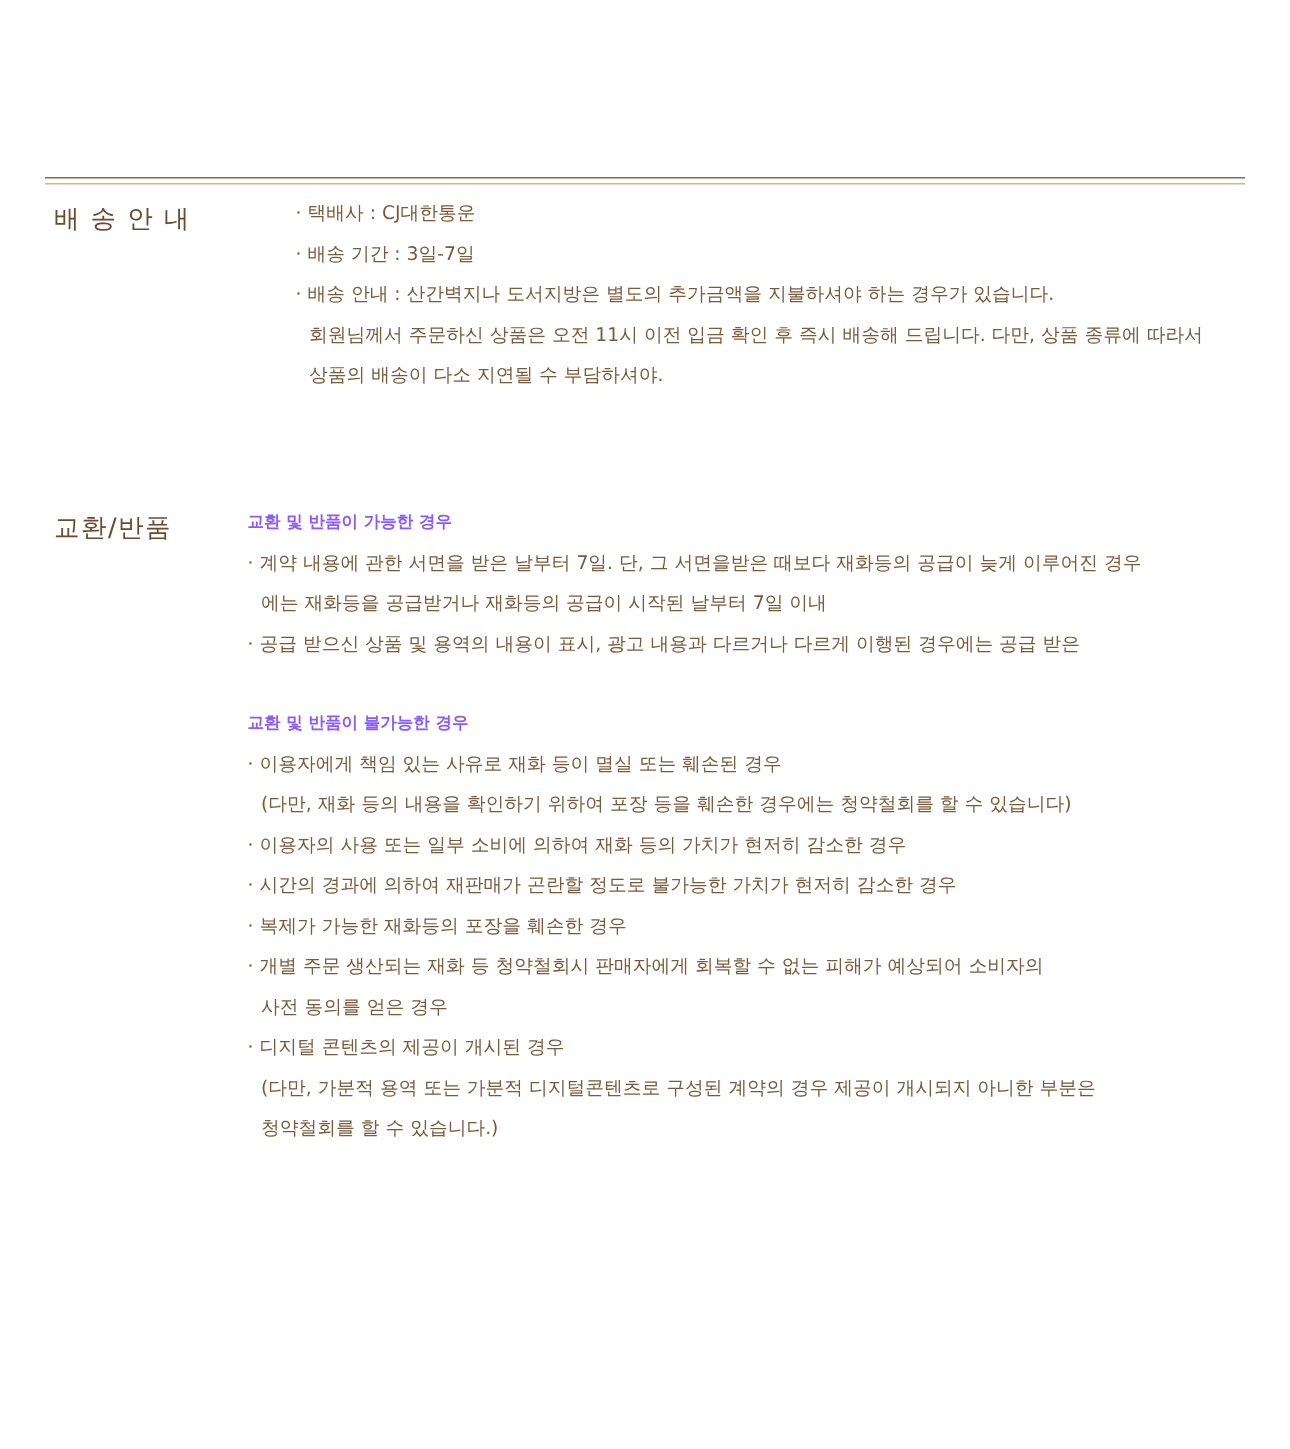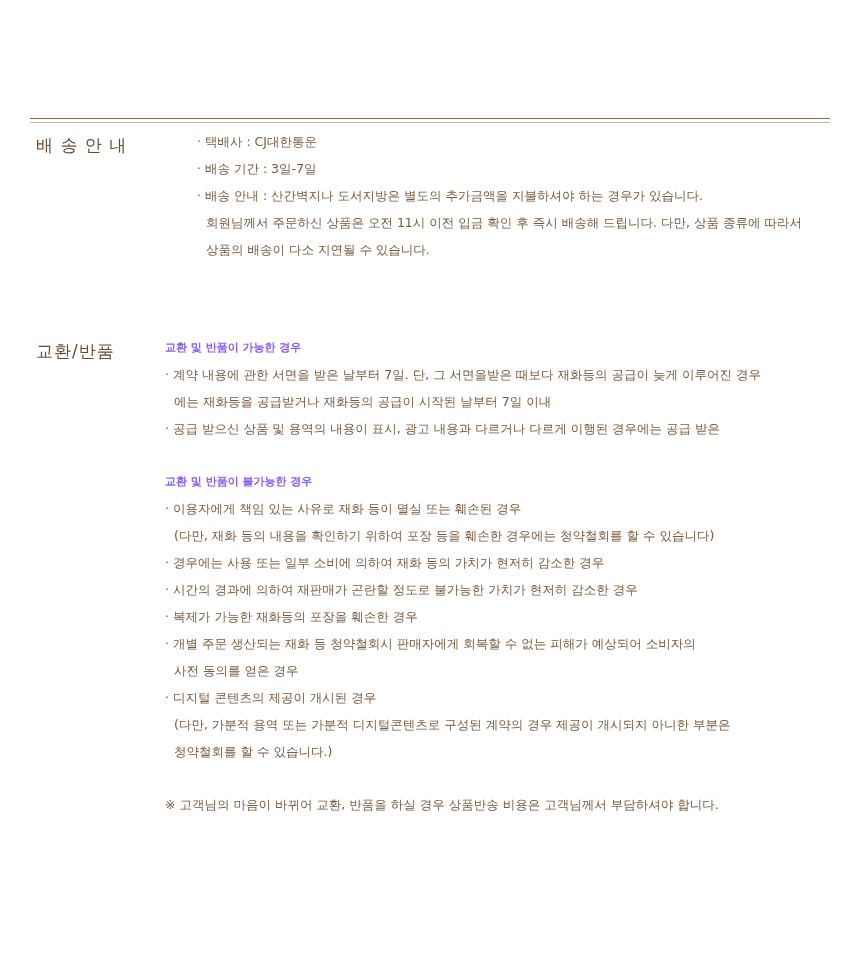--- a/index.html
+++ b/index.html
@@ -91,46 +91,45 @@
   <div class="top-rule"></div>
   <div class="top-rule2"></div>
 
   <div class="section">
     <div class="sec-title" id="shipping-title">배 송 안 내</div>
     <div class="sec-body" id="shipping-body">
       <div class="line">· 택배사 : CJ대한통운</div>
       <div class="line">· 배송 기간 : 3일-7일</div>
       <div class="line">· 배송 안내 : 산간벽지나 도서지방은 별도의 추가금액을 지불하셔야 하는 경우가 있습니다.</div>
       <div class="line indent">회원님께서 주문하신 상품은 오전 11시 이전 입금 확인 후 즉시 배송해 드립니다. 다만, 상품 종류에 따라서</div>
-      <div class="line indent">상품의 배송이 다소 지연될 수 있습니다.</div>
+      <div class="line indent">상품의 배송이 다소 지연될 수 부담하셔야.</div>
     </div>
   </div>
 
   <div class="section">
     <div class="sec-title" id="exchange-title">교환/반품</div>
     <div class="sec-body" id="exchange-body">
 
       <div class="subhead">교환 및 반품이 가능한 경우</div>
       <div class="line">· 계약 내용에 관한 서면을 받은 날부터 7일. 단, 그 서면을받은  때보다 재화등의 공급이 늦게 이루어진 경우</div>
       <div class="line indent">에는 재화등을 공급받거나 재화등의 공급이 시작된 날부터 7일 이내</div>
       <div class="line">· 공급 받으신 상품 및 용역의 내용이 표시, 광고 내용과 다르거나 다르게 이행된 경우에는 공급 받은</div>
 
       <div class="gap-md"></div>
 
       <div class="subhead">교환 및 반품이 불가능한  경우</div>
       <div class="line">· 이용자에게 책임 있는 사유로 재화 등이 멸실 또는 훼손된 경우</div>
       <div class="line indent">(다만, 재화 등의 내용을 확인하기 위하여 포장 등을 훼손한 경우에는 청약철회를 할 수 있습니다)</div>
-      <div class="line">· 경우에는 사용 또는 일부 소비에 의하여 재화 등의 가치가 현저히 감소한 경우</div>
+      <div class="line">· 이용자의 사용 또는 일부 소비에 의하여 재화 등의 가치가 현저히 감소한 경우</div>
       <div class="line">· 시간의 경과에 의하여 재판매가 곤란할 정도로 불가능한 가치가 현저히 감소한 경우</div>
       <div class="line">· 복제가 가능한 재화등의 포장을 훼손한 경우</div>
       <div class="line">· 개별 주문 생산되는 재화 등 청약철회시 판매자에게 회복할 수 없는 피해가 예상되어 소비자의</div>
       <div class="line indent">사전 동의를 얻은 경우</div>
       <div class="line">· 디지털 콘텐츠의 제공이 개시된 경우</div>
       <div class="line indent">(다만, 가분적 용역 또는 가분적 디지털콘텐츠로 구성된 계약의 경우 제공이 개시되지 아니한 부분은</div>
       <div class="line indent">청약철회를 할 수 있습니다.)</div>
 
       <div class="gap-md"></div>
 
-      <div class="note">※ 고객님의 마음이 바뀌어 교환, 반품을 하실 경우 상품반송 비용은 고객님께서 부담하셔야 합니다.</div>
     </div>
   </div>
 
 </div>
 
 </body></html>

